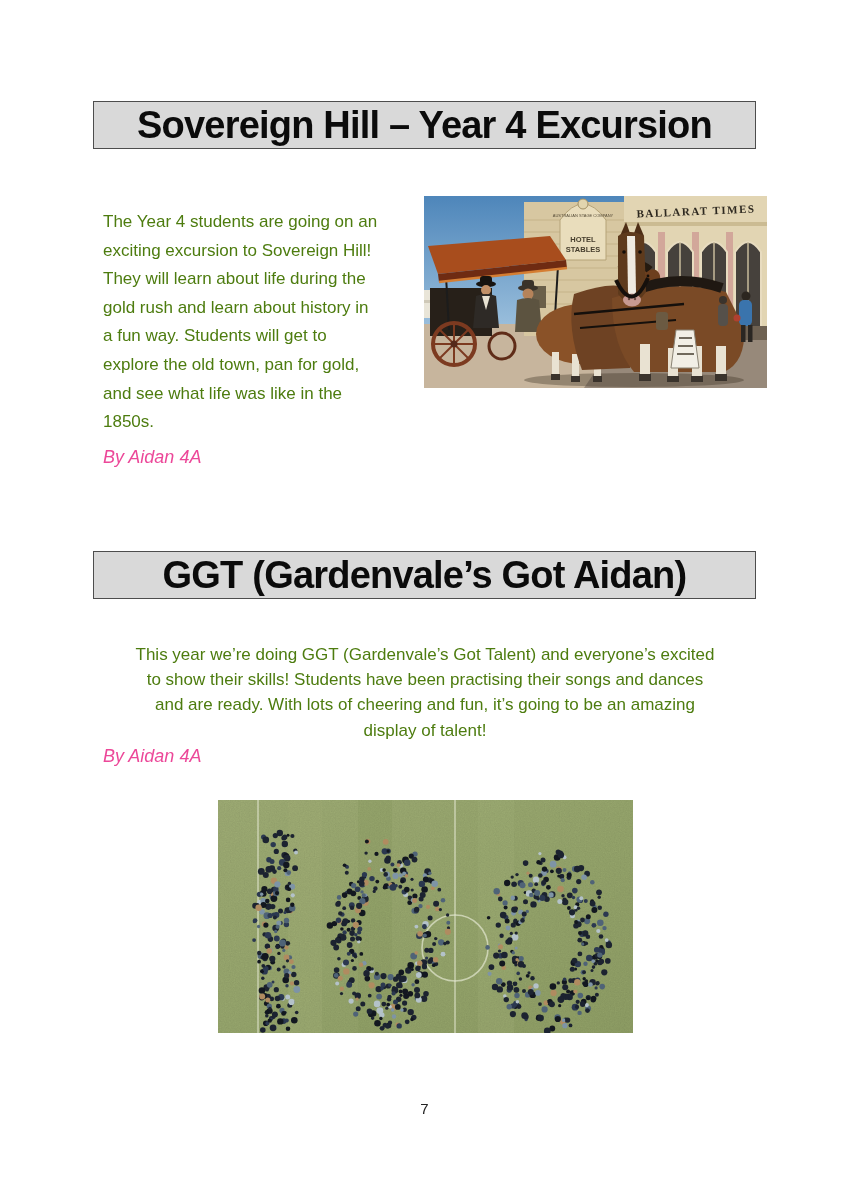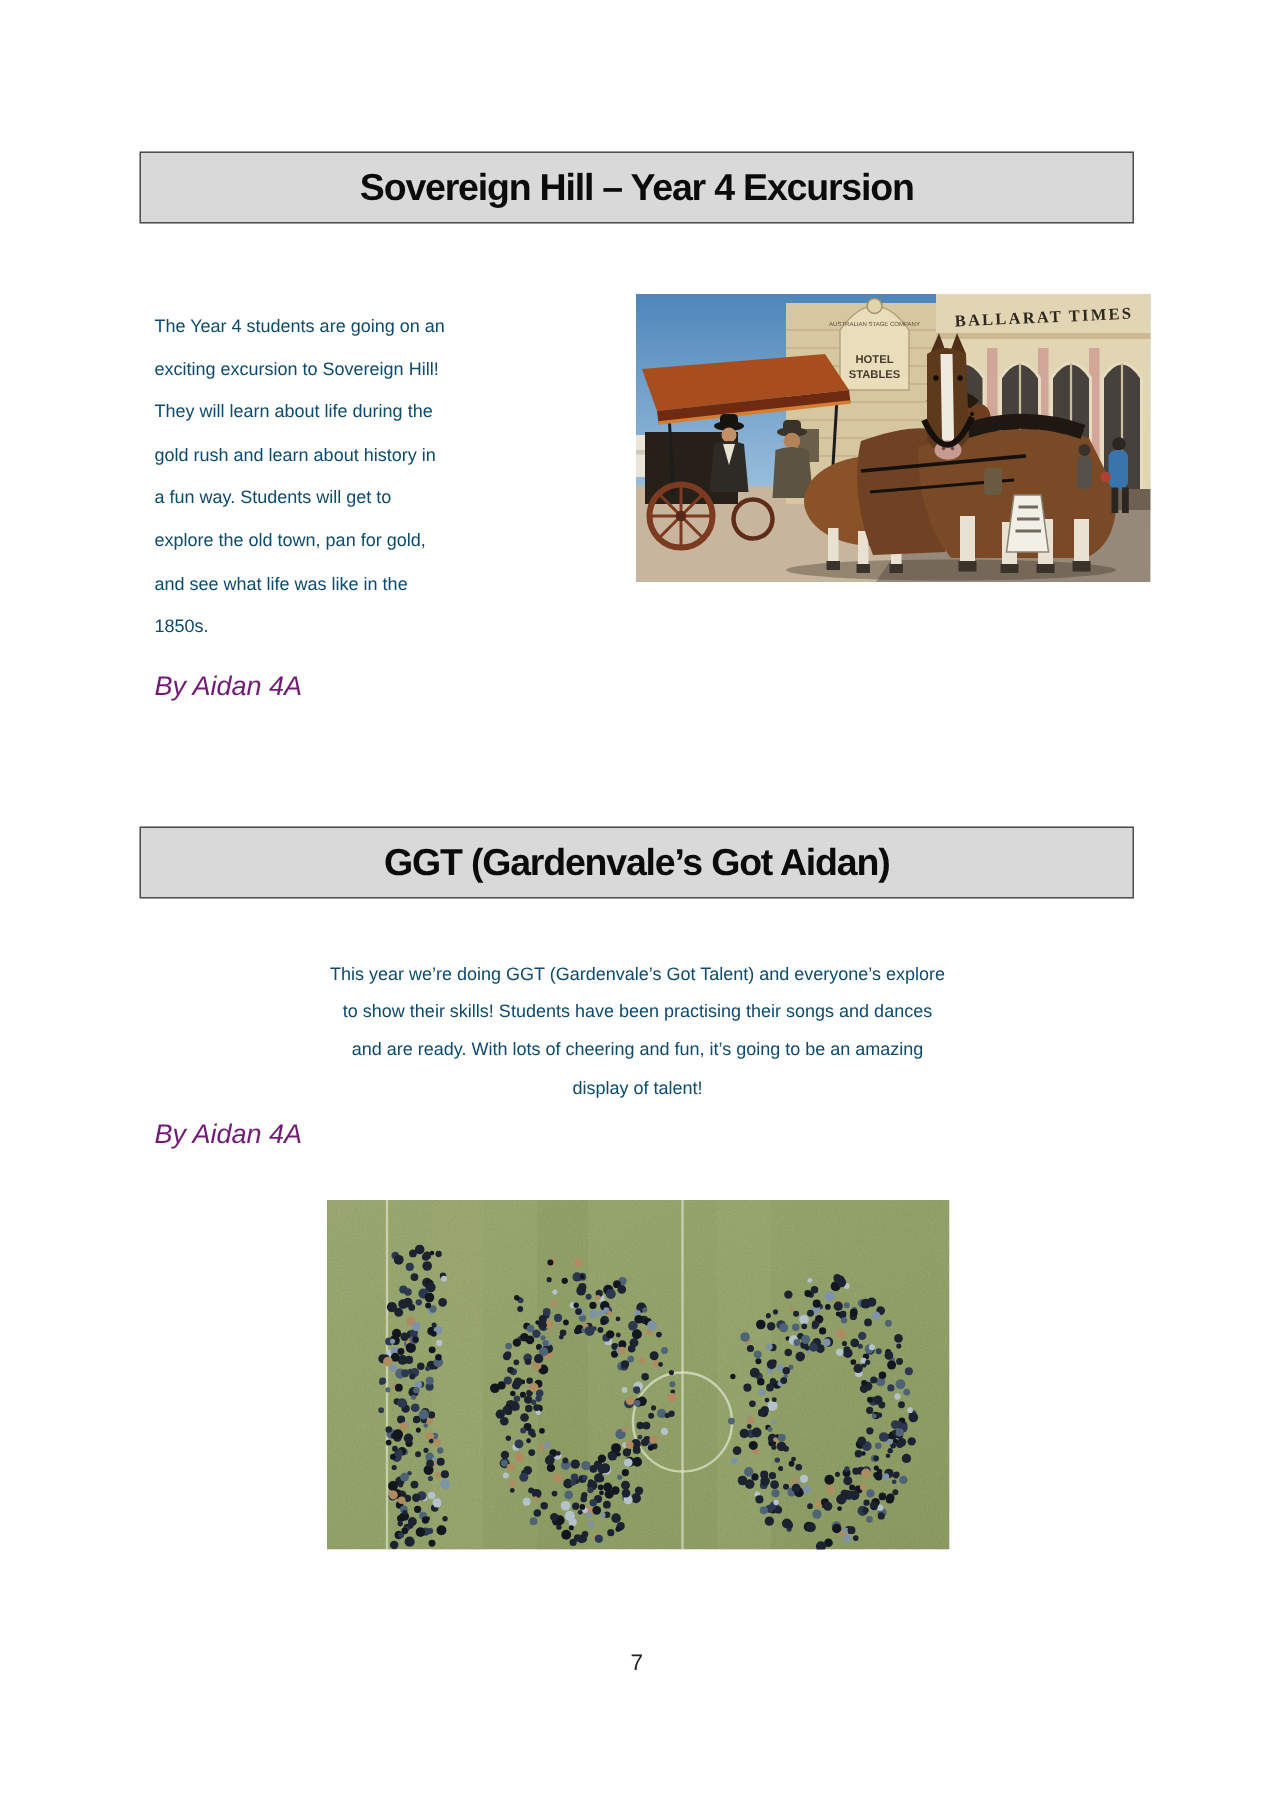--- a/index.html
+++ b/index.html
@@ -6,33 +6,33 @@
   .page{
     position:relative;width:849px;height:1200px;background:#ffffff;
     font-family:"Liberation Sans",sans-serif;color:#161616;overflow:hidden;
   }
   .hdr-box{
     position:absolute;left:93px;width:663px;height:48px;
     background:#d9d9d9;border:1.5px solid #4d4d4d;box-sizing:border-box;
     display:flex;align-items:center;justify-content:center;
   }
   .hdr-box .hdr-title{
-    margin:0;font-size:25px;font-weight:bold;letter-spacing:-0.8px;color:#0b0b0b;
+    margin:0;font-size:38px;font-weight:bold;letter-spacing:-0.8px;color:#0b0b0b;
     white-space:nowrap;
   }
   #hdr1{top:101px}
   #hdr2{top:551px}
   .body-text{
-    position:absolute;font-size:12px;line-height:28.6px;color:#0c4a6e;
+    position:absolute;font-size:17px;line-height:28.6px;color:#4d7c0f;
     white-space:pre-line;
   }
   #para1{left:103px;top:191px;width:335px;}
   #para2{left:75px;top:625px;width:700px;text-align:center;line-height:25.2px;}
   .byline{
-    position:absolute;left:103px;font-size:18px;font-style:italic;color:#701a75;
+    position:absolute;left:103px;font-size:18px;font-style:italic;color:#ec4899;
   }
   #byline1{top:429px}
   #byline2{top:728px}
   figure{position:absolute;margin:0;padding:0;}
   #fig-excursion{left:424px;top:196px;width:343px;height:192px;}
   #fig-formation{left:218px;top:800px;width:415px;height:233px;}
   figure svg{display:block;width:100%;height:100%;}
   .page-number{
     position:absolute;left:0;top:1100px;width:100%;text-align:center;
     font-size:15px;color:#222222;
@@ -207,21 +207,21 @@
       </g>
     </svg>
   </figure>
 
   <p class="byline" id="byline1">By Aidan 4A</p>
 
   <div class="hdr-box" id="hdr2">
     <h1 class="hdr-title">GGT (Gardenvale’s Got Aidan)</h1>
   </div>
 
-  <p class="body-text" id="para2">This year we’re doing GGT (Gardenvale’s Got Talent) and everyone’s explore
+  <p class="body-text" id="para2">This year we’re doing GGT (Gardenvale’s Got Talent) and everyone’s excited
 to show their skills! Students have been practising their songs and dances
 and are ready. With lots of cheering and fun, it’s going to be an amazing
 display of talent!</p>
 
   <p class="byline" id="byline2">By Aidan 4A</p>
 
   <figure id="fig-formation">
     <svg viewBox="0 0 415 233" preserveAspectRatio="none">
       <defs>
         <linearGradient id="grass" x1="0" y1="0" x2="1" y2="1">

